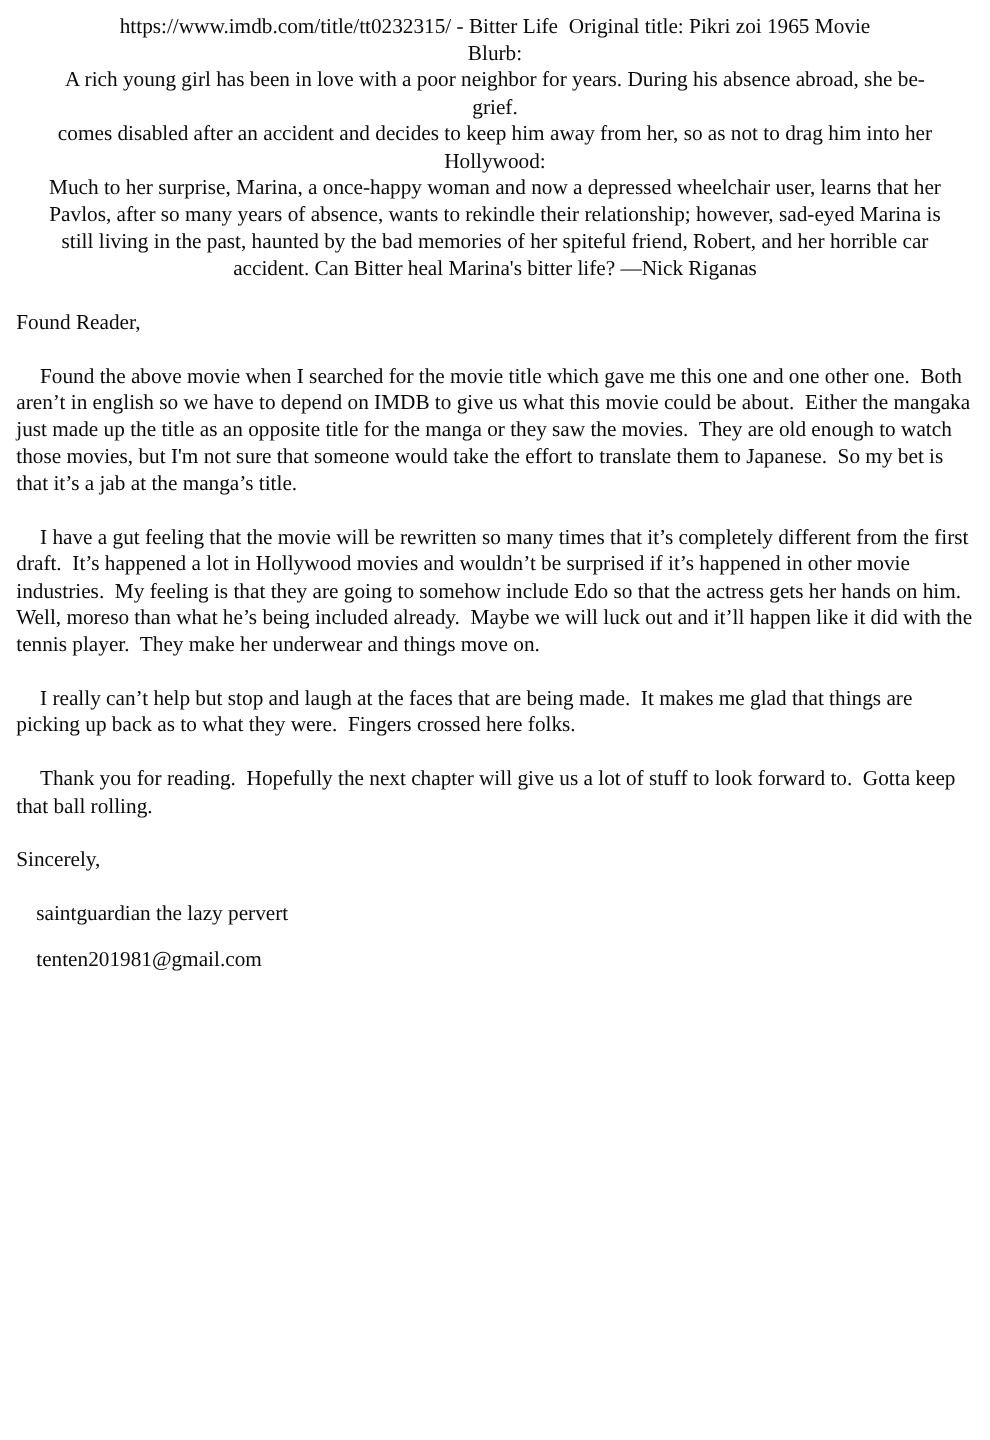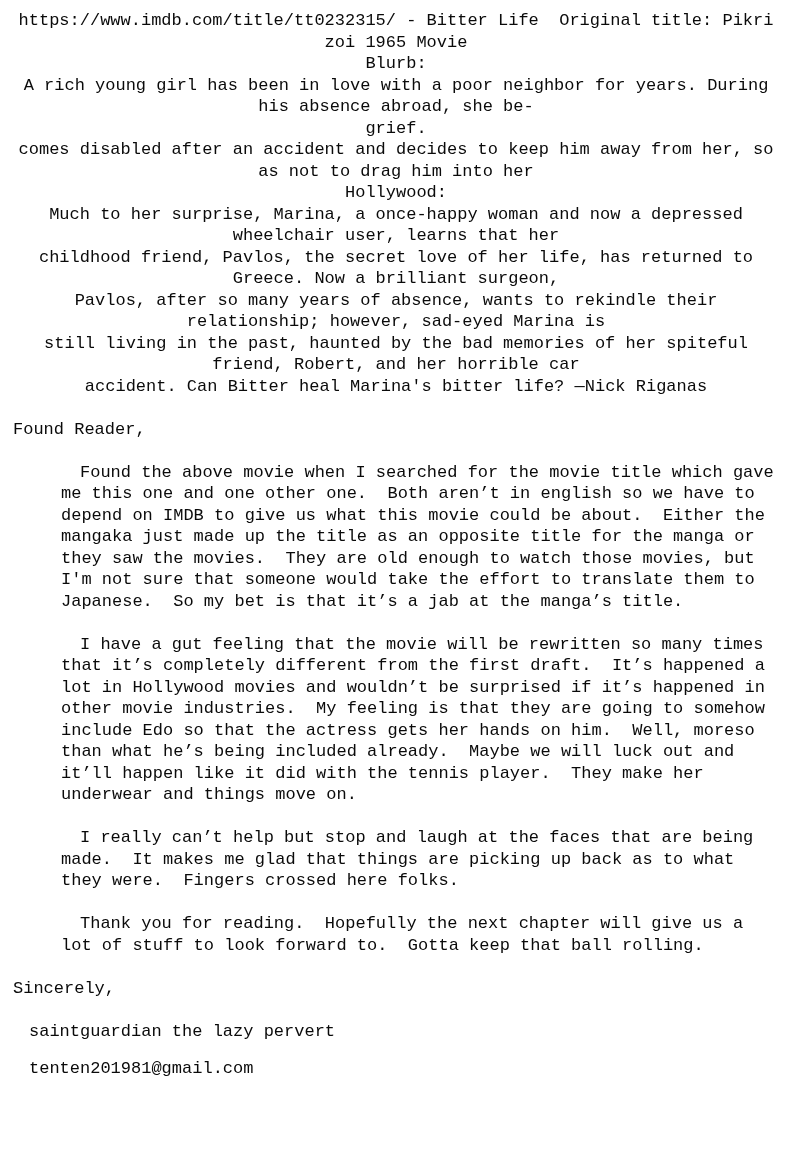--- a/index.html
+++ b/index.html
@@ -10,21 +10,21 @@
   body {
     width: 792px;
     height: 1152px;
     overflow: hidden;
   }
   .page {
     box-sizing: border-box;
     width: 792px;
     height: 1152px;
     padding: 10px 13px 0 13px;
-    font-family: Liberation Mono, monospace;
+    font-family: Liberation Serif, serif;
     font-size: 17px;
     line-height: 21.5px;
     color: #0a0a0a;
     background: #ffffff;
   }
   .centered-block {
     text-align: center;
     margin: 0 0 21.5px 0;
   }
   .centered-block .line {
@@ -33,40 +33,38 @@
   .letter p {
     margin: 0 0 21.5px 0;
   }
   .letter .salutation,
   .letter .closing {
     text-indent: 0;
   }
   .letter .para {
     text-indent: 19px;
     white-space: pre-wrap;
-    margin-left: 48px;
   }
   .signature div {
     margin: 16px;
   }
 </style>
 </head>
 <body>
 
 <div class="page">
 
   <div class="centered-block">
     <div class="line">https://www.imdb.com/title/tt0232315/ - Bitter Life  Original title: Pikri zoi 1965 Movie</div>
     <div class="line">Blurb:</div>
     <div class="line">A rich young girl has been in love with a poor neighbor for years. During his absence abroad, she be-</div>
     <div class="line">grief.</div>
     <div class="line">comes disabled after an accident and decides to keep him away from her, so as not to drag him into her</div>
     <div class="line">Hollywood:</div>
     <div class="line">Much to her surprise, Marina, a once-happy woman and now a depressed wheelchair user, learns that her</div>
-    <div class="line">childhood friend, Pavlos, the secret love of her life, has returned to Greece. Now a brilliant surgeon,</div>
     <div class="line">Pavlos, after so many years of absence, wants to rekindle their relationship; however, sad-eyed Marina is</div>
     <div class="line">still living in the past, haunted by the bad memories of her spiteful friend, Robert, and her horrible car</div>
     <div class="line">accident. Can Bitter heal Marina's bitter life? —Nick Riganas</div>
   </div>
 
   <div class="letter">
     <p class="salutation">Found Reader,</p>
     <p class="para">Found the above movie when I searched for the movie title which gave me this one and one other one.  Both aren’t in english so we have to depend on IMDB to give us what this movie could be about.  Either the mangaka just made up the title as an opposite title for the manga or they saw the movies.  They are old enough to watch those movies, but I'm not sure that someone would take the effort to translate them to Japanese.  So my bet is that it’s a jab at the manga’s title.</p>
     <p class="para">I have a gut feeling that the movie will be rewritten so many times that it’s completely different from the first draft.  It’s happened a lot in Hollywood movies and wouldn’t be surprised if it’s happened in other movie industries.  My feeling is that they are going to somehow include Edo so that the actress gets her hands on him.  Well, moreso than what he’s being included already.  Maybe we will luck out and it’ll happen like it did with the tennis player.  They make her underwear and things move on.</p>
     <p class="para">I really can’t help but stop and laugh at the faces that are being made.  It makes me glad that things are picking up back as to what they were.  Fingers crossed here folks.</p>

